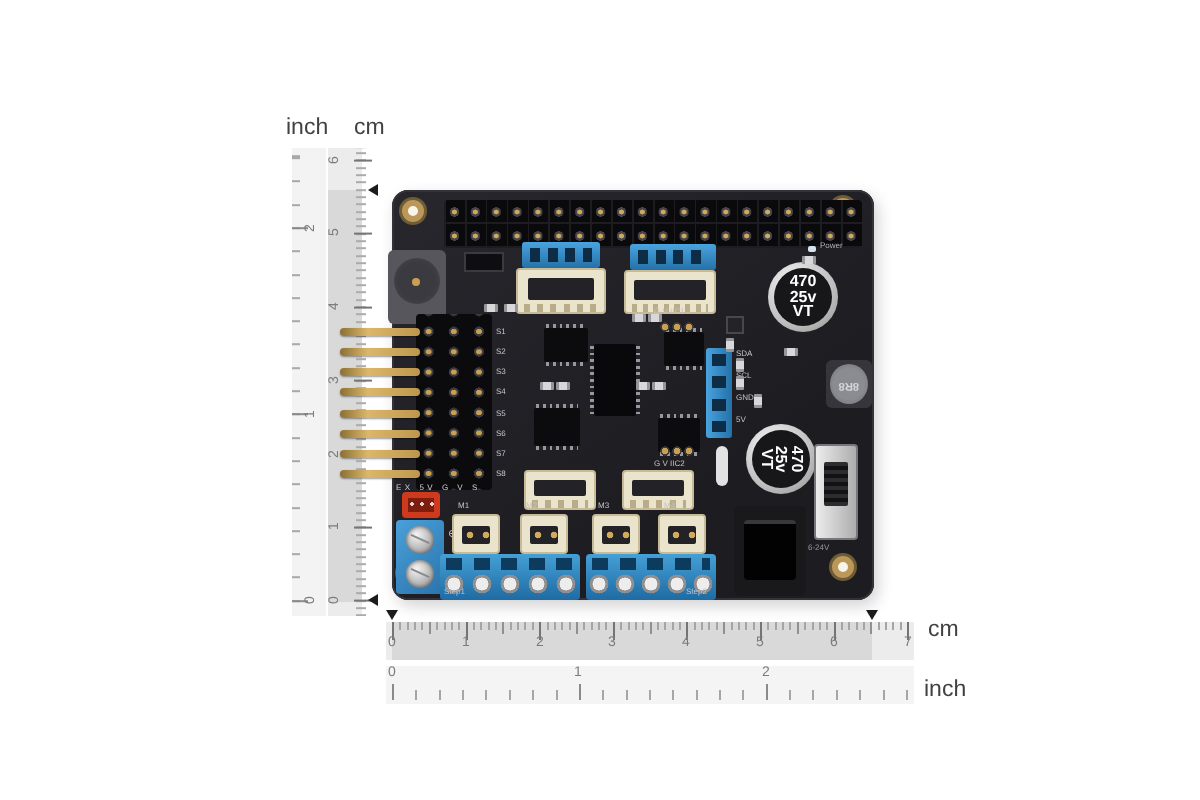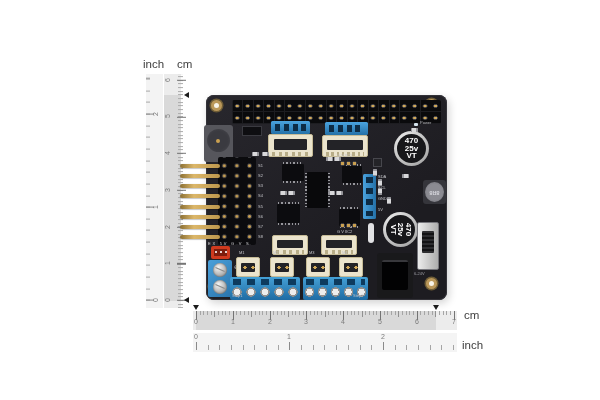--- a/index.html
+++ b/index.html
@@ -119,21 +119,21 @@
     <div class="tickline" style="left:3px;right:2px;bottom:2px;height:8px;background-image:repeating-linear-gradient(90deg,#8a8a8a 0 1px,transparent 1px 93.47px)"></div>
   </div>
   <span class="rnum" style="left:191px;top:333px">0</span>
   <span class="rnum" style="left:284px;top:333px">1</span>
   <span class="rnum" style="left:378px;top:333px">2</span>
   <span class="hdr" style="left:462px;top:339px">inch</span>
 
   <div class="mark-down" style="left:193px;top:305px"></div>
   <div class="mark-down" style="left:433px;top:305px"></div>
 
-  <div class="board" style="left:206px;top:95px;width:241px;height:205px">
+  <div class="board" style="left:196px;top:95px;width:241px;height:205px">
 
     <div class="hole" style="left:5px;top:5px"></div>
     <div class="hole" style="left:220px;top:4px"></div>
     <div class="hole" style="left:3px;top:186px"></div>
     <div class="hole" style="left:220px;top:183px"></div>
 
     <div class="abs" style="left:26px;top:5px;width:209px;height:24px;border-radius:2px;background-color:#0a0a0c;background-image:radial-gradient(circle at 50% 50%, #d2a958 0 1.2px, #45454b 1.3px 2.3px, transparent 2.4px),repeating-linear-gradient(90deg,#1d1d21 0 .8px,transparent .8px 10.45px),repeating-linear-gradient(0deg,#1d1d21 0 .8px,transparent .8px 12px);background-size:10.45px 12px, auto, auto"></div>
 
     <div class="abs" style="left:-2px;top:30px;width:29px;height:37px;background:#56565c;border-radius:3px">
       <div class="abs" style="left:3px;top:4px;width:23px;height:23px;border-radius:50%;background:radial-gradient(circle,#3a3a40 55%,#4a4a50)"></div>

